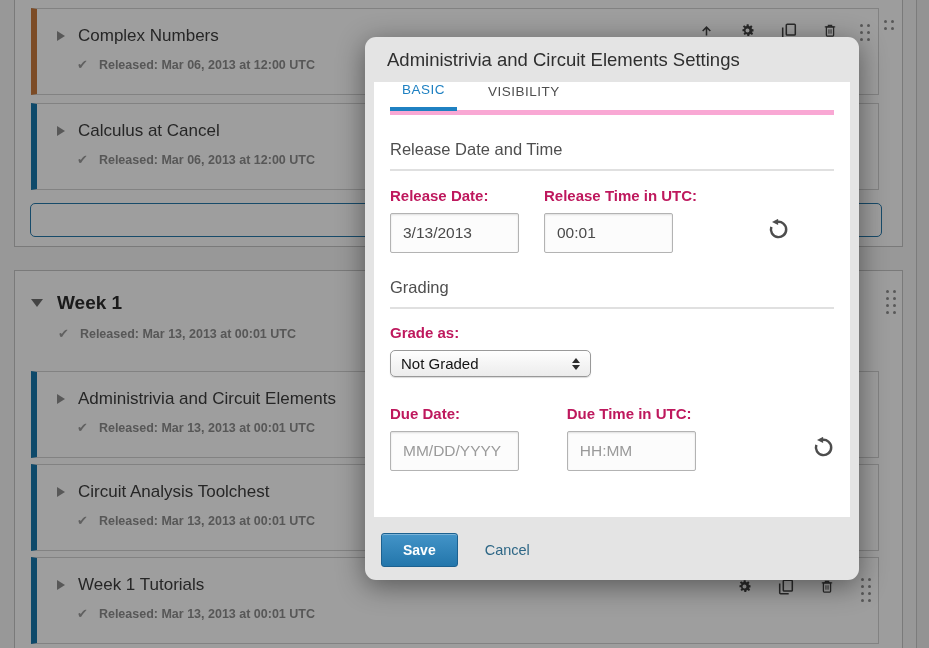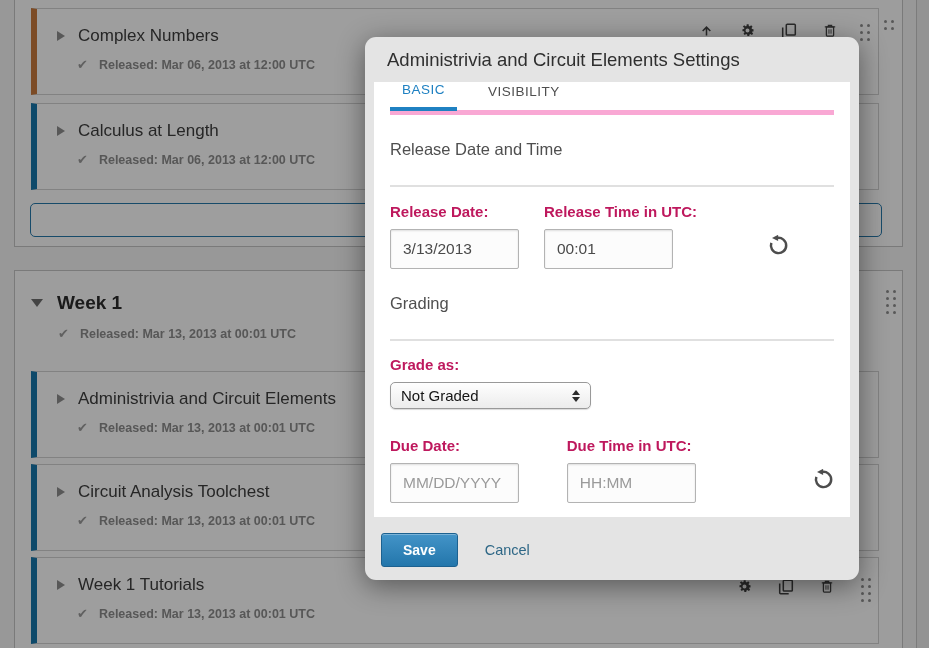--- a/index.html
+++ b/index.html
@@ -37,21 +37,21 @@
   .overlay{position:absolute;inset:0;background:rgba(0,0,0,0.38);z-index:5;}
   
   .modal{position:absolute;left:365px;top:37px;width:494px;height:543px;background:#e4e4e4;border-radius:11px;
          box-shadow:0 6px 28px rgba(0,0,0,0.45);z-index:10;box-sizing:border-box;}
   .modal-header{height:45px;display:flex;align-items:center;padding:0 22px;font-size:18.5px;color:#2f2f2f;}
   .modal-content{margin:0 9px;background:#ffffff;height:435px;box-sizing:border-box;padding:0 16px;position:relative;}
   .tab-row{display:flex;align-items:center;border-bottom:5px solid #f9a8d4;}
   .tab{font-size:13.5px;letter-spacing:0.5px;padding:0 12px 10px 12px;color:#4f4f4f;cursor:pointer;}
   .tab.active{color:#1f81c2;border-bottom:4px solid #1f81c2;margin-bottom:-1px;}
   .tab + .tab{margin-left:19px;}
-  .form-heading{margin-top:25px;font-size:16.5px;color:#4f4f4f;padding-bottom:26px;border-bottom:2px solid #e0e0e0;}
+  .form-heading{margin-top:25px;font-size:16.5px;color:#4f4f4f;padding-bottom:10px;border-bottom:2px solid #e0e0e0;}
   .field-row{display:flex;margin-top:16px;align-items:flex-start;}
   .field{width:154px;}
   .field-label{display:block;font-weight:bold;font-size:15px;color:#be185d;margin-bottom:9px;}
   .text-input{width:129px;height:40px;border:1px solid #b3b3b3;border-radius:2px;background:#fcfcfc;
               font-size:15.5px;color:#4a4a4a;padding:0 12px;box-sizing:border-box;
               box-shadow:inset 0 1px 2px rgba(0,0,0,0.12);font-family:inherit;}
   .text-input::placeholder{color:#9a9a9a;opacity:1;}
   .reset-btn{margin-left:34px;margin-top:32px;background:none;border:none;padding:0;cursor:pointer;}
   .fake-select{width:201px;height:27px;margin-top:7px;border:1px solid #999999;border-radius:5px;
                background:linear-gradient(#fefefe,#ececec);display:flex;align-items:center;
@@ -80,21 +80,21 @@
         <span class="card-title">Complex Numbers</span>
       </div>
       <div class="release-row">
         <span class="check">✔</span>
         <span>Released: Mar 06, 2013 at 12:00 UTC</span>
       </div>
     </div>
     <div class="sub-card accent-blue" style="top:117px;">
       <div class="card-title-row">
         <span class="tri-right"></span>
-        <span class="card-title">Calculus at Length</span>
+        <span class="card-title">Calculus at Cancel</span>
       </div>
       <div class="release-row">
         <span class="check">✔</span>
         <span>Released: Mar 06, 2013 at 12:00 UTC</span>
       </div>
     </div>
   </div>
 
   <div class="new-sub-btn"></div>
 

